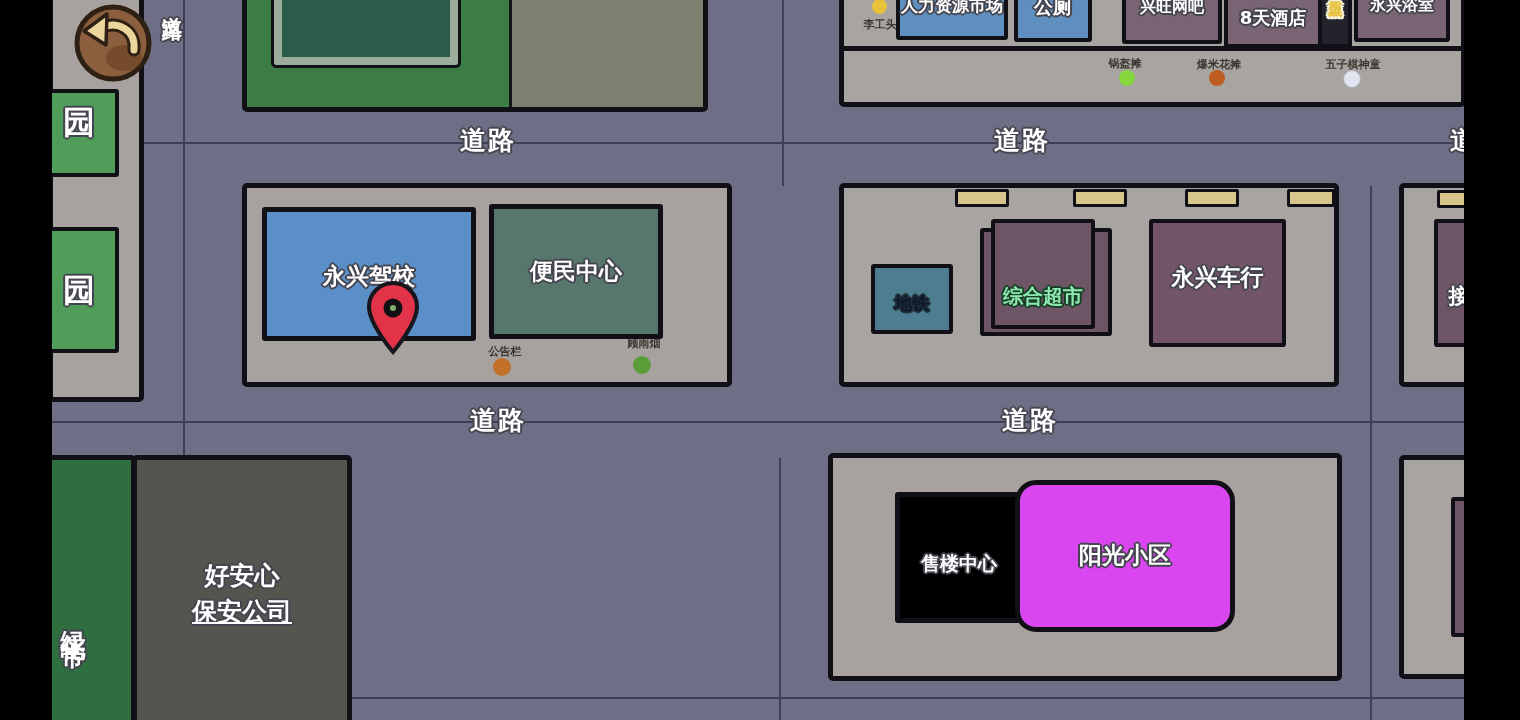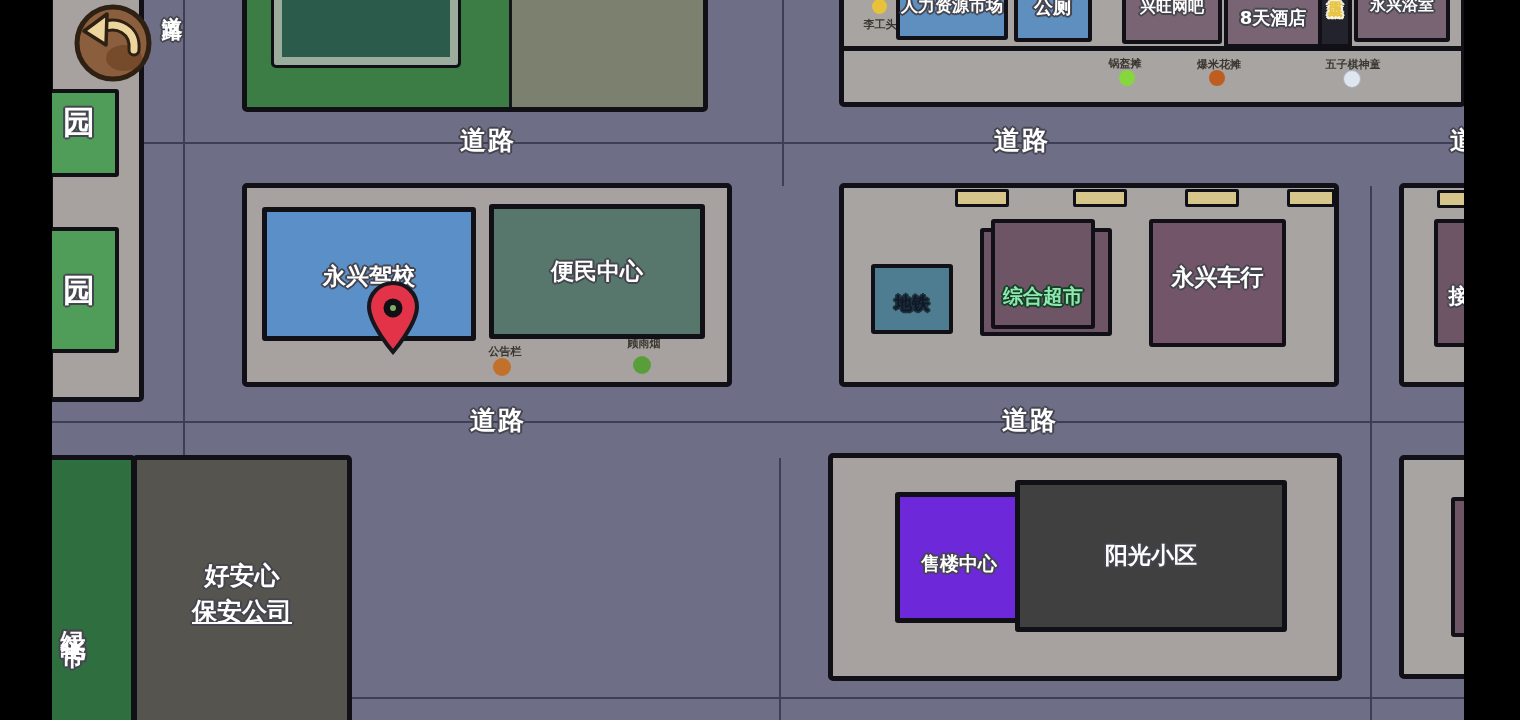--- a/index.html
+++ b/index.html
@@ -88,21 +88,21 @@
     <div class="dot" style="left:365px;top:75px;width:16px;height:16px;background:#BD5D20;"></div>
 
     <div class="small-dark abs" style="left:474px;top:62px;width:70px;">五子棋神童</div>
     <div class="dot" style="left:499px;top:75px;width:16px;height:16px;background:#DFE6EF;border:1px solid #AAB2BE;"></div>
   </div>
 
   <div class="blk" style="left:242px;top:183px;width:480px;height:194px;">
     <div class="bld" style="left:15px;top:19px;width:214px;height:134px;background:#5B8FC8;border-width:5px;">
       <span class="lbl ow" style="font-size:23px;margin-top:52px;">永兴驾校</span>
     </div>
-    <div class="bld" style="left:242px;top:16px;width:216px;height:135px;background:#57776D;border-width:5px;">
+    <div class="bld" style="left:242px;top:16px;width:174px;height:135px;background:#57776D;border-width:5px;">
       <span class="lbl ow" style="font-size:23px;margin-top:50px;">便民中心</span>
     </div>
 
     <svg class="abs" style="left:115px;top:90px;z-index:7;" width="62" height="78" viewBox="0 0 62 78">
       <path d="M31 74 C31 74 7 46 7 29 a24 24 0 1 1 48 0 C55 46 31 74 31 74 Z" fill="#E23349" stroke="#16161C" stroke-width="4"></path>
       <circle cx="31" cy="30" r="9.5" fill="#101014"></circle>
       <circle cx="31" cy="30" r="3" fill="#7FAF6A"></circle>
     </svg>
 
     <div class="small-dark abs" style="left:232px;top:156px;width:52px;">公告栏</div>
@@ -142,24 +142,24 @@
   <div class="blk" style="left:46px;top:455px;width:80px;height:272px;background:#2F6E3F;">
     <span class="lbl ow vtext abs" style="left:8px;top:150px;font-size:25px;letter-spacing:6px;">绿化带</span>
   </div>
   <div class="blk" style="left:132px;top:455px;width:210px;height:272px;background:#55544E;display:flex;flex-direction:column;align-items:center;">
     <span class="lbl ow" style="font-size:25px;margin-top:102px;">好安心</span>
     <span class="lbl ow" style="font-size:25px;margin-top:8px;text-decoration:underline;">保安公司</span>
   </div>
 
 
   <div class="blk" style="left:828px;top:453px;width:504px;height:218px;">
-    <div class="bld" style="left:62px;top:34px;width:128px;height:131px;background:#6d28d9;border-width:5px;">
+    <div class="bld" style="left:62px;top:34px;width:128px;height:131px;background:#000000;border-width:5px;">
       <span class="lbl ow" style="font-size:19px;margin-top:56px;">售楼中心</span>
     </div>
-    <div class="bld" style="left:182px;top:22px;width:272px;height:152px;background:#404040;border-width:5px;z-index:4;">
+    <div class="bld" style="left:182px;top:22px;width:220px;height:152px;background:#d946ef;border-width:5px;z-index:4;border-radius:21px;">
       <span class="lbl ow" style="font-size:23px;margin-top:58px;">阳光小区</span>
     </div>
   </div>
 
   <div class="blk" style="left:1399px;top:455px;width:78px;height:214px;background:#A8A4A2;">
     <div class="bld" style="left:47px;top:37px;width:36px;height:140px;background:#6E5565;"></div>
   </div>
 
   <div class="roadlbl lbl ow vtext" style="left:160px;top:0px;font-size:21px;letter-spacing:3px;">道路</div>
   <div class="roadlbl lbl ow" style="left:450px;top:126px;width:76px;">道路</div>

